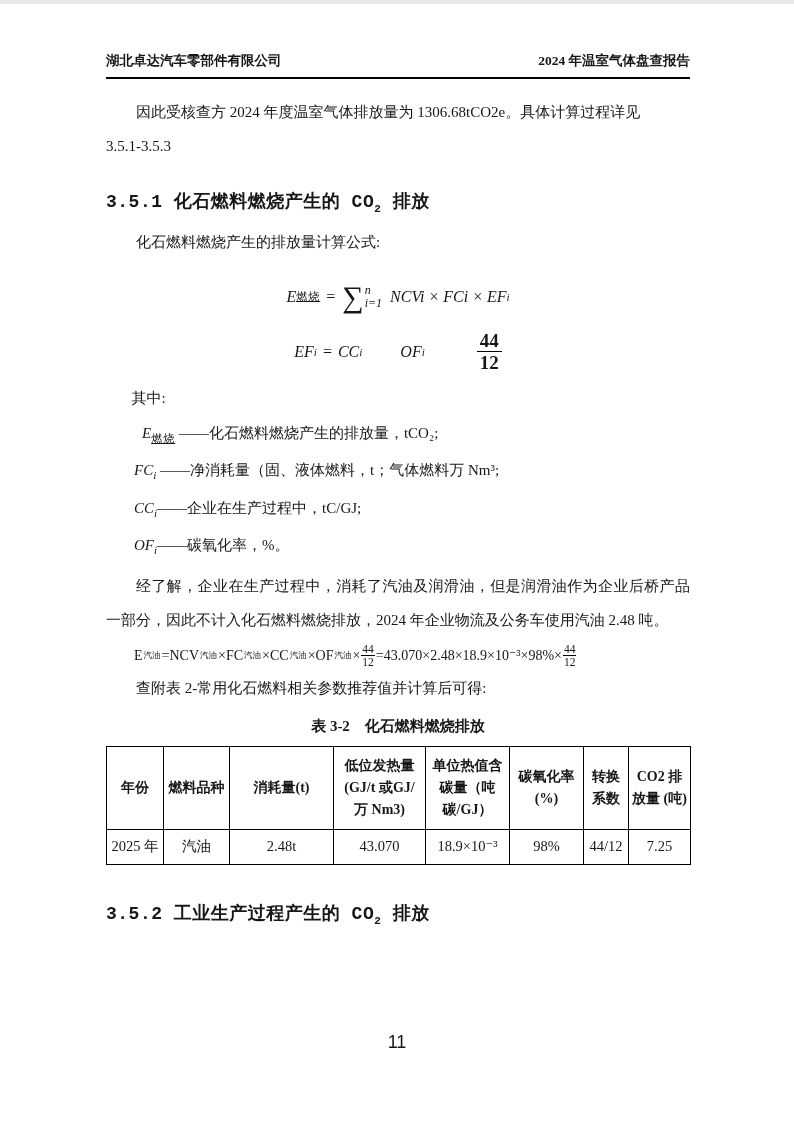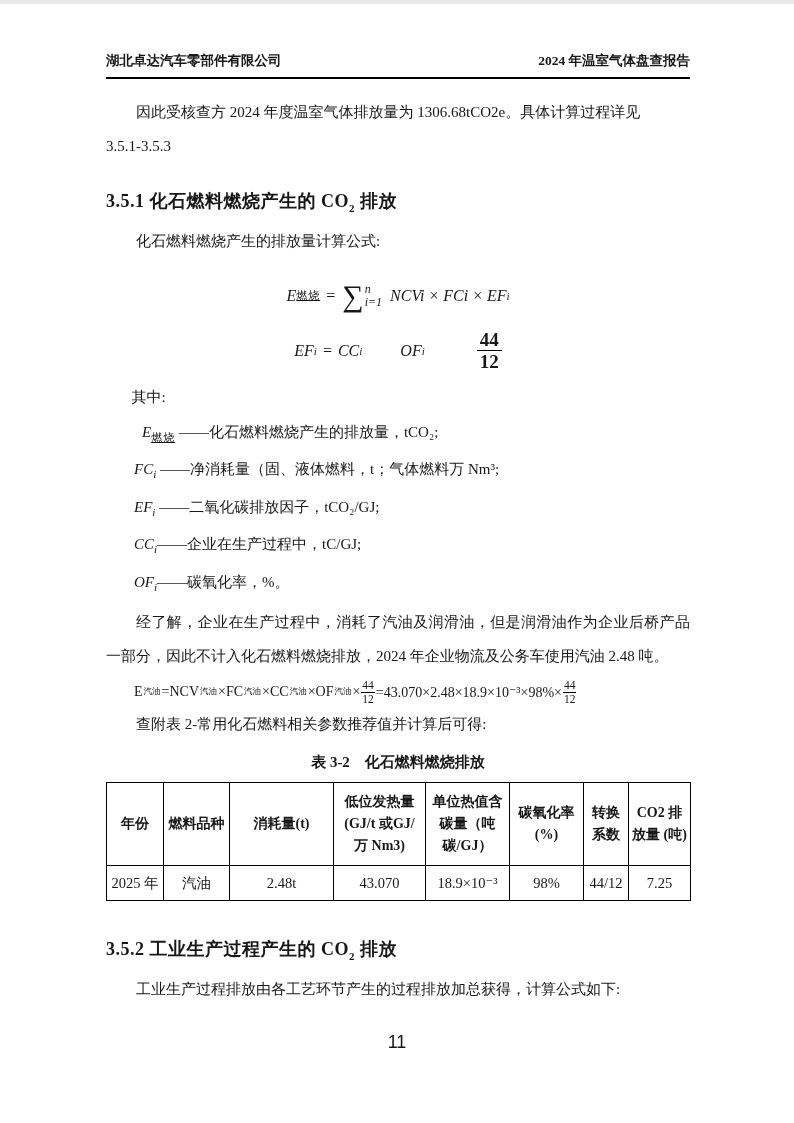--- a/index.html
+++ b/index.html
@@ -8,21 +8,21 @@
     font-family:"Liberation Serif","DejaVu Serif",serif;color:#171717;
     box-sizing:border-box;padding:48px 104px 0 106px;overflow:hidden;
   }
   .running-header{
     display:flex;justify-content:space-between;align-items:flex-end;
     font-size:13.5px;font-weight:bold;padding-bottom:7px;border-bottom:2px solid #000;
   }
   .para{font-size:15px;line-height:34px;margin:0;text-indent:2em;}
   .intro{margin-top:16px;}
   .section-heading{
-    font-family:Liberation Serif, serif;
+    font-family:Liberation Mono, monospace;
     font-size:18px;font-weight:bold;margin:28px 0 0 0;letter-spacing:.5px;
   }
   .h351{margin-top:26px;}
   .h352{margin-top:36px;}
   .hsub{font-size:11px;}
   .lead{margin-top:10px;}
   .formula{display:flex;justify-content:center;align-items:center;font-size:16px;font-style:italic;}
   .formula-sum{margin-top:14px;height:48px;}
   .formula-ef{margin-top:6px;height:50px;}
   .eq{font-style:normal;margin:0 6px;}
@@ -101,21 +101,20 @@
         <span class="num">44</span>
         <span class="den">12</span>
       </span>
   </div>
 
   <p class="para where">其中:</p>
 
   <div class="defs">
     <div class="def-line first"><span class="def-sym">E</span><sub class="cjk-sub">燃烧</sub><span> ——化石燃料燃烧产生的排放量，tCO₂;</span></div>
     <div class="def-line"><span class="def-sym">FC</span><sub class="isub">i</sub><span> ——净消耗量（固、液体燃料，t；气体燃料万 Nm³;</span></div>
-    <div class="def-line"><span class="def-sym">EF</span><sub class="isub">i</sub><span> ——二氧化碳排放因子，tCO₂/GJ;</span></div>
     <div class="def-line"><span class="def-sym">CC</span><sub class="isub">i</sub><span>——企业在生产过程中，tC/GJ;</span></div>
     <div class="def-line"><span class="def-sym">OF</span><sub class="isub">i</sub><span>——碳氧化率，%。</span></div>
   </div>
 
   <p class="para justify">经了解，企业在生产过程中，消耗了汽油及润滑油，但是润滑油作为企业后桥产品一部分，因此不计入化石燃料燃烧排放，2024 年企业物流及公务车使用汽油 2.48 吨。</p>
 
   <div class="calc-line">
     <span class="t">E</span>
       <sub class="calc-sub">汽油</sub>
     <span class="t">=NCV</span>
@@ -175,17 +174,16 @@
         <td>98%</td>
         <td>44/12</td>
         <td>7.25</td>
       </tr>
     </tbody>
   </table>
 
 
   <h2 class="section-heading h352"><span>3.5.2 工业生产过程产生的 CO</span><sub class="hsub">2</sub><span> 排放</span></h2>
 
-  <p class="para lead">工业生产过程排放由各工艺环节产生的过程排放加总获得，计算公式如下:</p>
 
   <div class="page-number">11</div>
 
 </div>
 
 </body></html>

